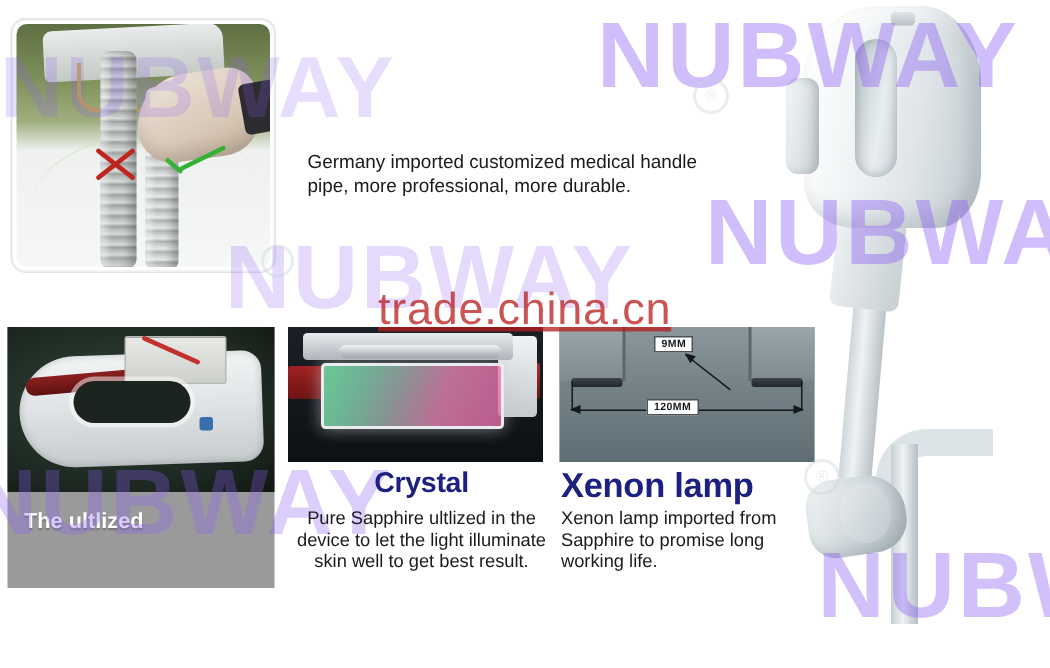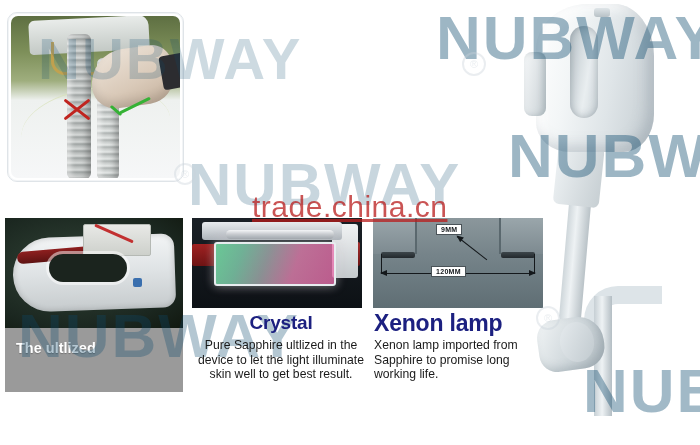--- a/index.html
+++ b/index.html
@@ -20,26 +20,25 @@
   .wm-layer {
     position: absolute;
     inset: 0;
     pointer-events: none;
     z-index: 3;
   }
   .wm-nubway {
     position: absolute;
     font-family: "Liberation Sans", sans-serif;
     font-weight: bold;
-    color: #0c4a6e;
+    color: #8b5cf6;
     opacity: .55;
     letter-spacing: 2px;
     white-space: nowrap;
     user-select: none;
-    padding-left: 38px;
   }
   .wm-a { left: 398px; top: 2px;   font-size: 62px; transform: rotate(0deg); opacity:.40;}
   .wm-b { left: 470px; top: 120px; font-size: 62px; opacity:.40;}
   .wm-c { left: 545px; top: 355px; font-size: 62px; opacity:.38;}
   .wm-d { left: -20px; top: 300px; font-size: 62px; opacity:.30;}
   .wm-e { left: 150px; top: 150px; font-size: 60px; opacity:.22;}
   .wm-f { left: 0px;   top: 25px;  font-size: 58px; opacity:.20;}
 
   .wm-ring {
     position: absolute;
@@ -436,20 +435,21 @@
       <div class="hose" id="hose-left"></div>
       <div class="hose" id="hose-right"></div>
       <div class="hand"></div>
       <div class="sleeve"></div>
       <div class="mark-x"></div>
       <div class="mark-v"></div>
     </div>
   </div>
 
   <div class="block" id="text-medical">
+    <p>Germany imported customized medical handle pipe, more professional, more durable.</p>
   </div>
 
   <div class="photo" id="photo-internal">
     <div class="bg"></div>
     <div class="handle-shell"></div>
     <div class="red-rod"></div>
     <div class="pcb"></div>
     <div class="red-wire"></div>
     <div class="handle-hole"></div>
     <div class="blue-bit"></div>

